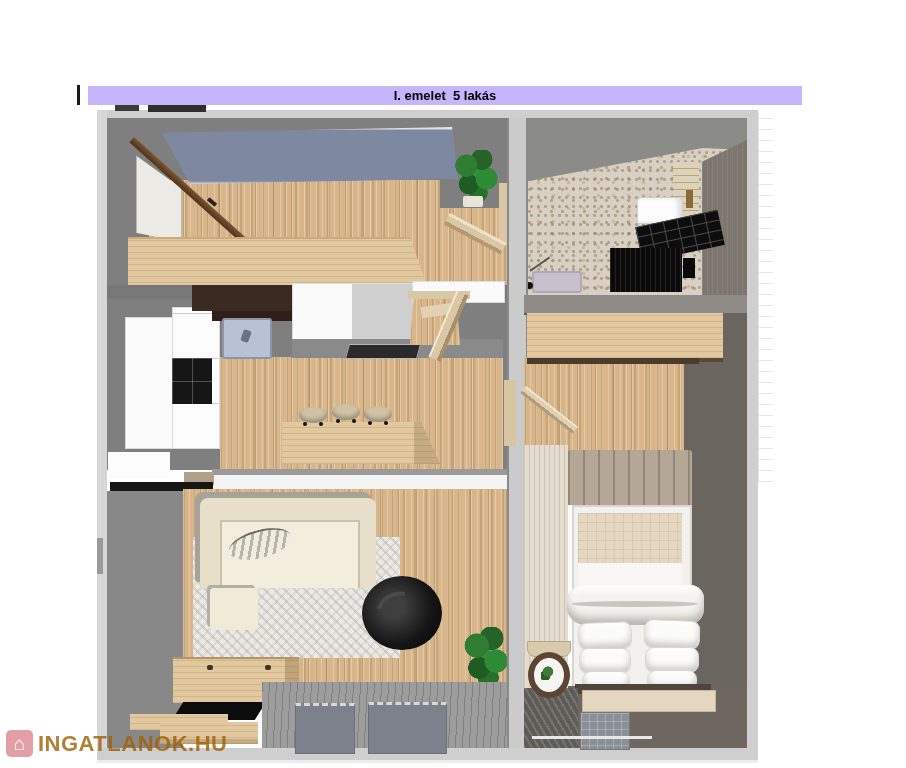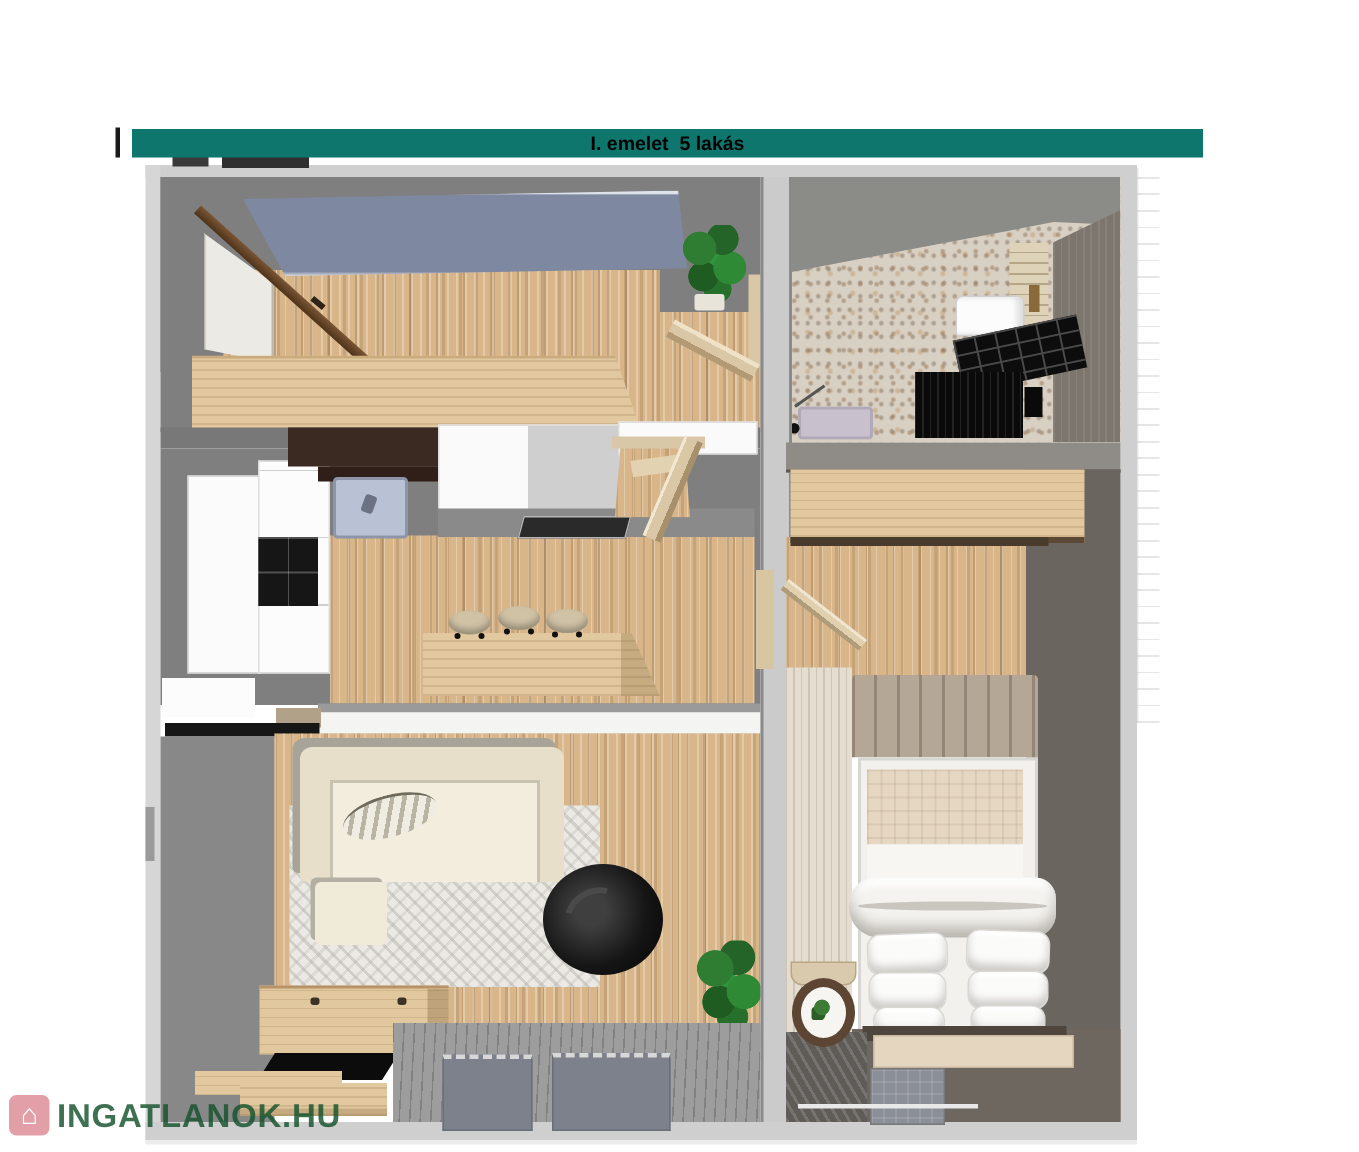--- a/index.html
+++ b/index.html
@@ -48,27 +48,27 @@
     box-shadow:inset 0 -5px 6px rgba(95,90,80,.3),inset 0 3px 3px #fff;}
   .sideboard::before,.sideboard::after{content:"";position:absolute;top:6px;width:6px;height:5px;
     background:#3c3327;border-radius:2px;}
   .sideboard::before{left:34px;} .sideboard::after{left:92px;}
   .ring{border:6px solid #5c4533;border-radius:50%;background:#f6f5f1;}
   .ring::after{content:"";position:absolute;left:7px;top:8px;width:14px;height:14px;
     background-image:radial-gradient(circle at 50% 40%,#3d7a34 0 45%,transparent 50%),
     radial-gradient(circle at 30% 70%,#2c5e27 0 35%,transparent 40%);}
 
   
-  .titlebar{left:88px;top:86px;width:714px;height:19px;background:#0f766e;
+  .titlebar{left:88px;top:86px;width:714px;height:19px;background:#c4b5fd;
     display:flex;align-items:center;justify-content:center;}
   .titlebar span{font-weight:bold;font-size:13px;color:#000;white-space:pre;}
   .watermark{left:6px;top:730px;display:flex;align-items:center;gap:5px;opacity:.82;z-index:50;}
   .wm-icon{width:27px;height:27px;background:#dd8b95;border-radius:5px;color:#fff;
     display:flex;align-items:center;justify-content:center;font-size:19px;font-weight:bold;}
-  .wm-text{font-size:22px;font-weight:bold;color:#14532d;letter-spacing:.5px;}
+  .wm-text{font-size:22px;font-weight:bold;color:#a16207;letter-spacing:.5px;}
 </style>
 </head>
 <body>
 
 <div id="canvas">
 
   <div class="abs" style="left:97px;top:110px;width:661px;height:8px;background:#cfcfcf;"></div>
   <div class="abs" style="left:97px;top:110px;width:10px;height:650px;background:#d6d6d6;"></div>
   <div class="abs" style="left:747px;top:110px;width:11px;height:650px;background:#cfcfcf;"></div>
   <div class="abs" style="left:97px;top:748px;width:661px;height:12px;background:#cfcfcf;"></div>

